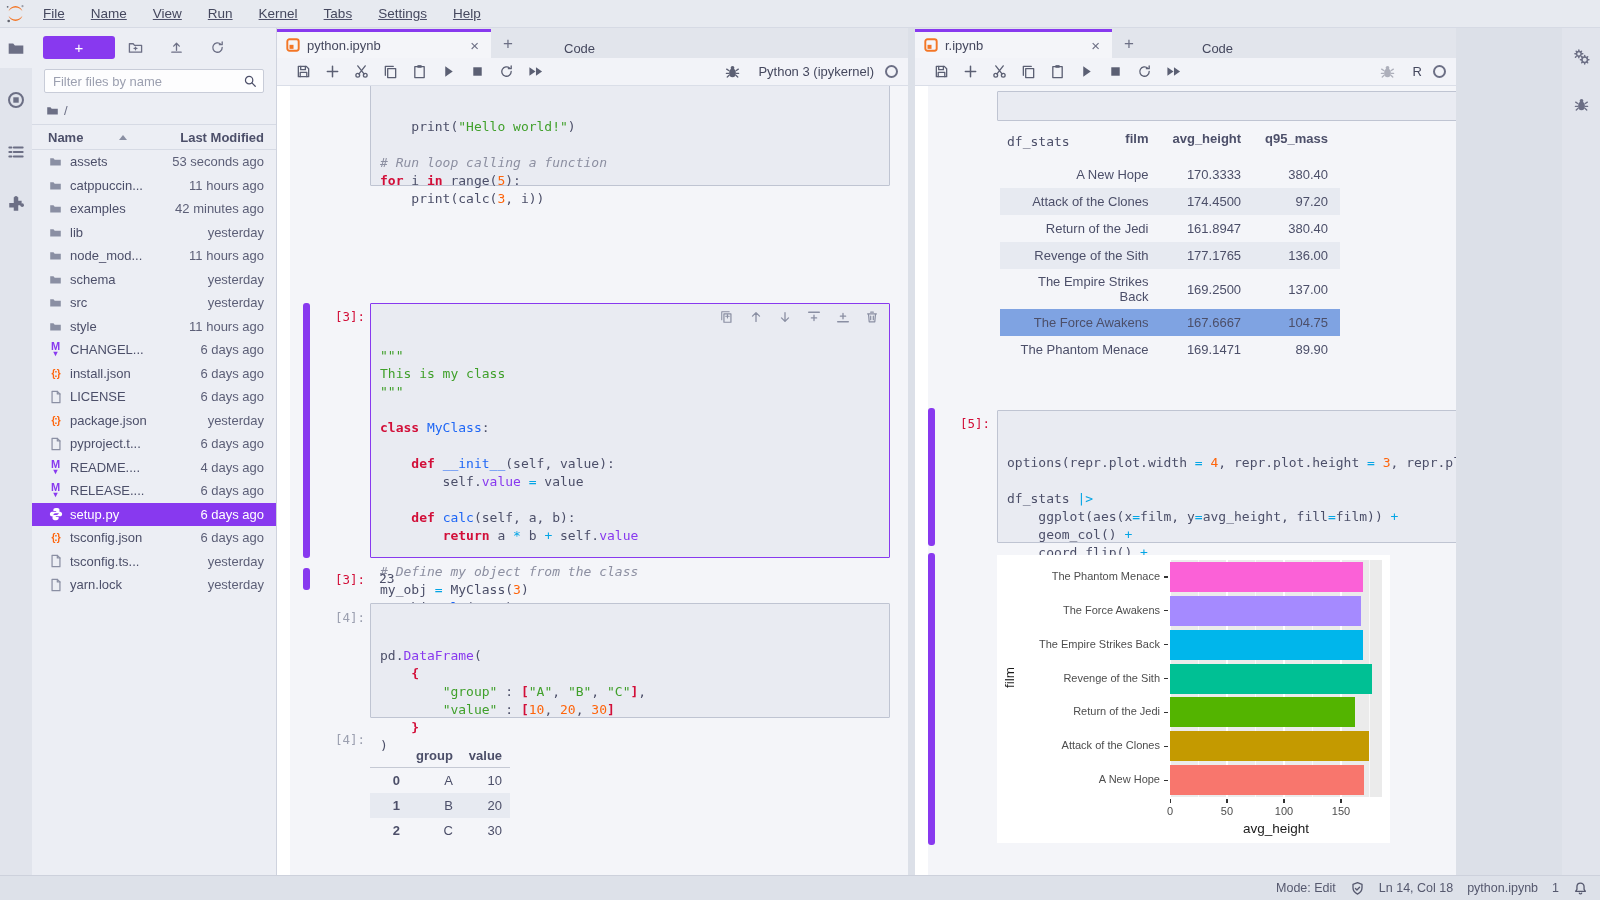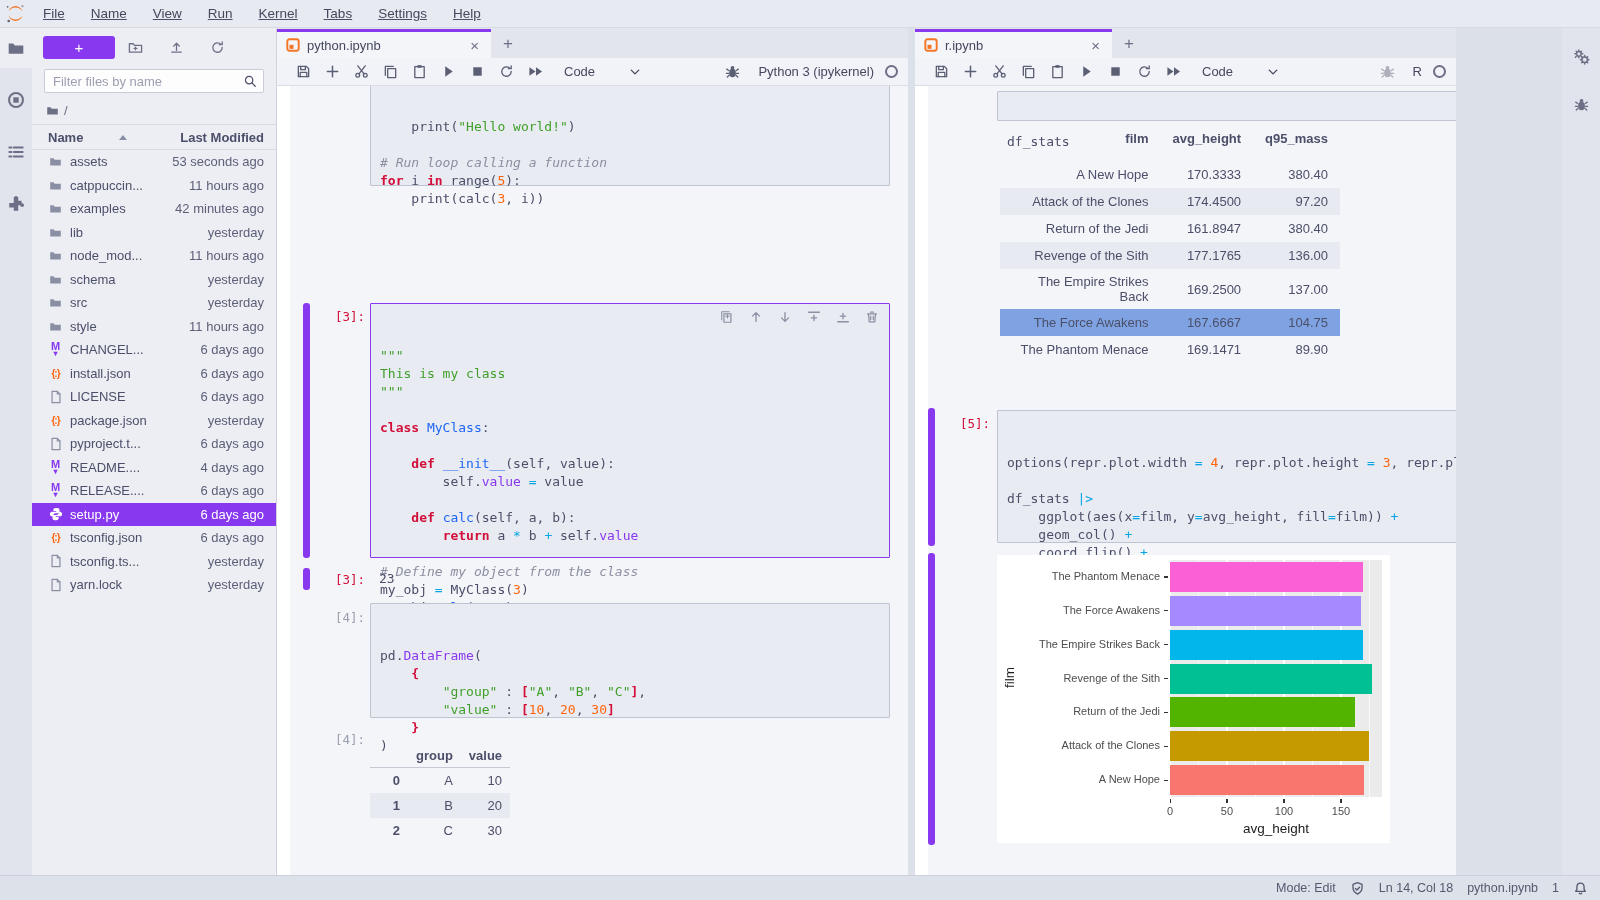--- a/index.html
+++ b/index.html
@@ -50,21 +50,21 @@
   #py-panel { left:277px; width:631px; }
   #r-panel  { left:915px; width:541px; }
   #splitter { position:absolute; left:908px; top:28px; width:7px; height:847px; background:#dce0e8; }
   .tabbar { height:30px; background:#e2e5ec; display:flex; align-items:flex-end; }
   .tab { height:29px; background:#f4f5f9; border-top:3px solid #8839ef; display:flex; align-items:center; padding:0 10px 0 9px; width:214px; font-size:13px; color:#45485e; }
   .tab .tab-label { flex:1; margin-left:7px; }
   .tab .tab-close { color:#6c6f85; font-size:15px; padding:0 2px; }
   .tab-add { width:34px; height:29px; border:none; background:transparent; color:#6c6f85; font-size:17px; }
   .toolbar { height:28px; background:#f2f3f8; border-bottom:1px solid #dadee8; display:flex; align-items:center; padding:0 10px 0 12px; color:#5b5f73; }
   .tbtn { width:29px; height:24px; background:transparent; border:none; color:#5b5f73; display:flex; align-items:center; justify-content:center; }
-  .celltype { display:flex; align-items:center; gap:34px; margin-left:14px; font-size:13px; color:#45485e; }
+  .celltype { display:flex; align-items:center; gap:34px; margin-left:14px; font-size:13px; color:#45485e;flex-direction:column; }
   .tb-right { margin-left:auto; display:flex; align-items:center; gap:11px; }
   .kernel-name { font-size:13px; color:#45485e; }
   .kernel-status { width:13px; height:13px; border:2px solid #6c6f85; border-radius:50%; }
   .tbtn.disabled { opacity:.45; }
 
   .nb-content { position:relative; height:789px; overflow:hidden; }
   .gutter { position:absolute; left:0; top:0; width:13px; height:789px; background:#ffffff; }
   .collapser { position:absolute; width:7px; border-radius:3px; background:#8839ef; }
   .prompt { position:absolute; font-family:"DejaVu Sans Mono",monospace; font-size:12.5px; color:#9ca0b0; }
   .prompt.hot { color:#d20f39; }

